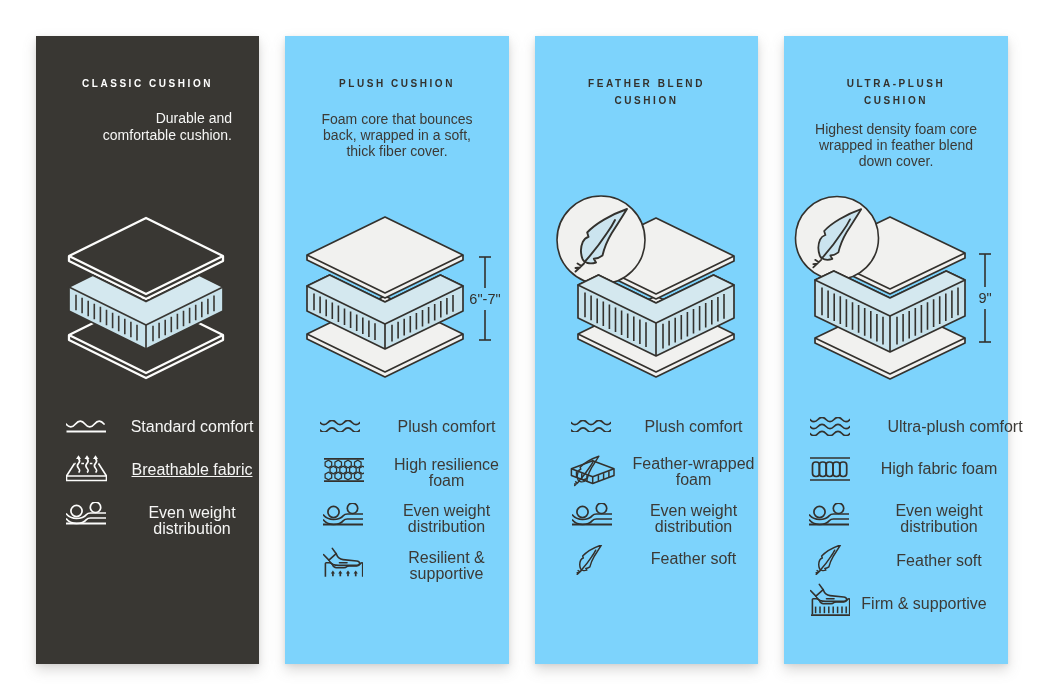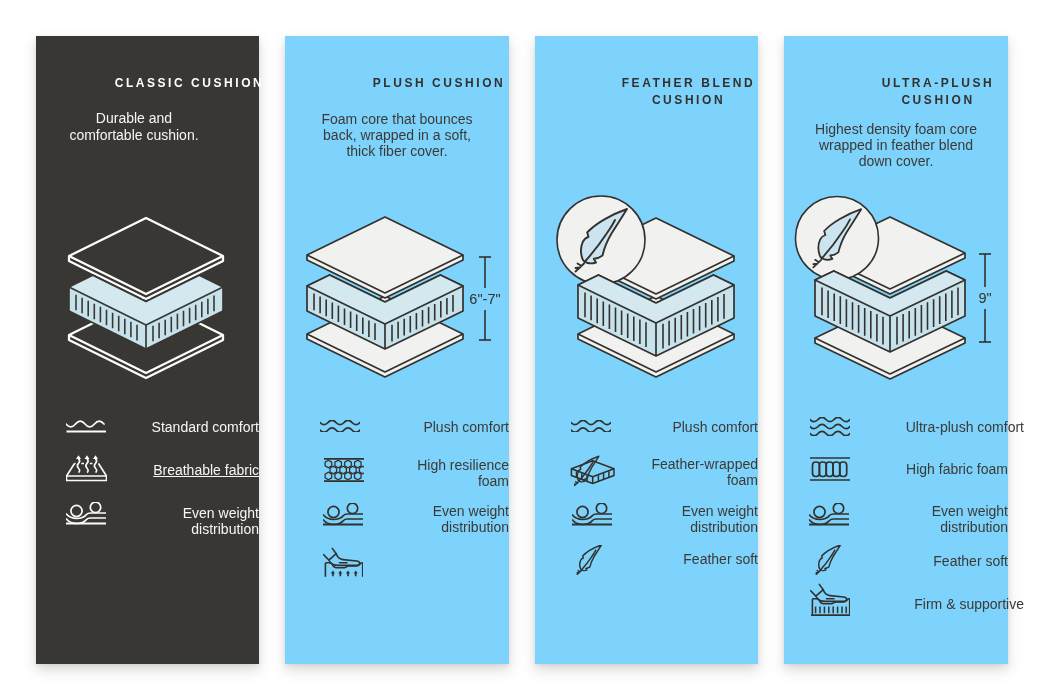--- a/index.html
+++ b/index.html
@@ -1,33 +1,33 @@
 <!DOCTYPE html>
 <html><head><meta charset="utf-8">
 <style>
   html,body{margin:0;padding:0;background:#ffffff;width:1049px;height:700px;overflow:hidden;}
   body{font-family:"Liberation Sans",sans-serif;position:relative;}
   .panel{position:absolute;top:36px;height:628px;background:#7dd3fc;
          box-shadow:0 6px 12px rgba(110,108,102,.25),0 1px 4px rgba(110,108,102,.12);}
   .panel.dark{background:#393733;}
   .panel>div{position:absolute;}
-  .t{font-size:12px;font-weight:bold;letter-spacing:2.55px;color:#33312d;
-      text-align:center;line-height:17px;padding-left:42px;}
+  .t{font-size:10px;font-weight:bold;letter-spacing:2.55px;color:#33312d;
+      text-align:center;line-height:17px;}
   .tw{color:#fff;}
   .d{font-size:14px;color:#3c3a36;text-align:center;line-height:16.2px;}
   .dw{color:#f6f6f5;line-height:17px;}
-  .f{font-size:14px;color:#3c3a36;text-align:right;line-height:16px;}
+  .f{font-size:16px;color:#3c3a36;text-align:center;line-height:16px;}
   .fw{color:#f6f6f5;}
   .diag{position:absolute;left:0;top:0;}
   .ic{position:absolute;}
 </style></head>
 <body>
 <div class="panel dark" style="left:36px;width:223px">
     <div class="t tw" style="left:0px;top:38.5px;width:223px;">CLASSIC CUSHION</div>
-    <div class="d dw" style="left:0px;top:73.5px;width:196px;">Durable and<br>comfortable cushion.</div>
+    <div class="d dw" style="left:0px;top:73.5px;width:196px;text-align:right;">Durable and<br>comfortable cushion.</div>
     <svg class="diag" width="223" height="628" viewBox="0 0 223 628">
       <polygon points="33.0,299.0 110.0,261.0 187.0,299.0 187.0,304.0 110.0,342.0 33.0,304.0" fill="#393733" stroke="#fcfcfb" stroke-width="2.3" stroke-linejoin="round"></polygon>
       <polyline points="33.0,299.0 110.0,337.0 187.0,299.0" fill="none" stroke="#fcfcfb" stroke-width="2.3" stroke-linejoin="round"></polyline>
       <polygon points="33.0,220.0 110.0,182.0 187.0,220.0 187.0,225.0 110.0,263.0 33.0,225.0" fill="#393733" stroke="#fcfcfb" stroke-width="2.3" stroke-linejoin="round"></polygon>
       <polyline points="33.0,220.0 110.0,258.0 187.0,220.0" fill="none" stroke="#fcfcfb" stroke-width="2.3" stroke-linejoin="round"></polyline>
       <polygon points="33.0,251.0 56.7,239.3 110.0,265.6 163.3,239.3 187.0,251.0 187.0,275.0 110.0,313.0 33.0,275.0" fill="#c8e2eb" stroke="#393733" stroke-width="1.7" stroke-linejoin="round"></polygon>
       <polygon points="33.0,251.0 56.7,239.3 110.0,265.6 163.3,239.3 187.0,251.0 110.0,289.0" fill="#d4e8ef" stroke="#393733" stroke-width="1.7" stroke-linejoin="round"></polygon>
       <line x1="110" y1="289" x2="110" y2="313" stroke="#393733" stroke-width="1.7"></line>
       <path d="M40.0,258.7V274.3 M46.1,261.7V277.3 M52.2,264.7V280.3 M58.3,267.7V283.3 M64.4,270.7V286.3 M70.5,273.7V289.3 M76.6,276.7V292.3 M82.7,279.7V295.3 M88.8,282.7V298.3 M94.9,285.7V301.3 M101.0,288.8V304.4 M117.0,289.7V305.3 M123.1,286.7V302.3 M129.2,283.7V299.3 M135.3,280.7V296.3 M141.4,277.7V293.3 M147.5,274.7V290.3 M153.6,271.7V287.3 M159.7,268.7V284.3 M165.8,265.7V281.3 M171.9,262.7V278.3 M178.0,259.6V275.2" stroke="#393733" stroke-width="1.6" fill="none"></path>
     </svg>
@@ -128,20 +128,21 @@
       <path d="M2.4,29.7 V16.4 Q2.4,15.7 3.4,15.7 L6,15.7 Q8.3,15.7 9.4,17.5 Q10.7,20.8 13.4,20.8 L21,20.8 Q22.8,20.8 23.6,19.8 Q24.3,19 26,19 L33.5,19 Q35.5,19 36.6,17.6 Q37.8,15.7 38.8,15.7 Q39.7,15.7 39.7,16.4 V29.7" fill="none" stroke="#33312d" stroke-width="1.6" stroke-linejoin="round"></path>
       <line x1="9.9" y1="29.3" x2="9.9" y2="26" stroke="#33312d" stroke-width="1.7"></line>
       <path d="M7.800000000000001,26.6 L9.9,23.6 L12.0,26.6 Z" fill="#33312d" stroke="none"></path>
       <line x1="17.3" y1="29.3" x2="17.3" y2="26" stroke="#33312d" stroke-width="1.7"></line>
       <path d="M15.200000000000001,26.6 L17.3,23.6 L19.400000000000002,26.6 Z" fill="#33312d" stroke="none"></path>
       <line x1="25" y1="29.3" x2="25" y2="26" stroke="#33312d" stroke-width="1.7"></line>
       <path d="M22.9,26.6 L25,23.6 L27.1,26.6 Z" fill="#33312d" stroke="none"></path>
       <line x1="32.7" y1="29.3" x2="32.7" y2="26" stroke="#33312d" stroke-width="1.7"></line>
       <path d="M30.6,26.6 L32.7,23.6 L34.800000000000004,26.6 Z" fill="#33312d" stroke="none"></path>
     </svg>
+    <div class="f" style="left:99px;top:514px;width:125px;">Resilient &amp;<br>supportive</div>
   </div>
 <div class="panel" style="left:535px;width:223px">
     <div class="t" style="left:0px;top:38.5px;width:223px;">FEATHER BLEND<br>CUSHION</div>
     <svg class="diag" width="223" height="628" viewBox="0 0 223 628">
       <polygon points="43.0,298.0 121.0,260.0 199.0,298.0 199.0,303.0 121.0,341.0 43.0,303.0" fill="#f1f1ef" stroke="#33312d" stroke-width="1.7" stroke-linejoin="round"></polygon>
       <polyline points="43.0,298.0 121.0,336.0 199.0,298.0" fill="none" stroke="#33312d" stroke-width="1.7" stroke-linejoin="round"></polyline>
       <polygon points="43.0,220.0 121.0,182.0 199.0,220.0 199.0,225.0 121.0,263.0 43.0,225.0" fill="#f1f1ef" stroke="#33312d" stroke-width="1.7" stroke-linejoin="round"></polygon>
       <polyline points="43.0,220.0 121.0,258.0 199.0,220.0" fill="none" stroke="#33312d" stroke-width="1.7" stroke-linejoin="round"></polyline>
       <circle cx="66" cy="204" r="44" fill="#f1f1ef" stroke="#33312d" stroke-width="1.6"></circle>
       <g transform="translate(38.0,173.0) scale(1.0)">
@@ -275,14 +276,14 @@
       <line x1="5.6" y1="23.6" x2="5.6" y2="30.2" stroke="#33312d" stroke-width="1.5"></line>
       <line x1="10" y1="23.6" x2="10" y2="30.2" stroke="#33312d" stroke-width="1.5"></line>
       <line x1="14.4" y1="23.6" x2="14.4" y2="30.2" stroke="#33312d" stroke-width="1.5"></line>
       <line x1="18.8" y1="23.6" x2="18.8" y2="30.2" stroke="#33312d" stroke-width="1.5"></line>
       <line x1="23.2" y1="23.6" x2="23.2" y2="30.2" stroke="#33312d" stroke-width="1.5"></line>
       <line x1="27.6" y1="23.6" x2="27.6" y2="30.2" stroke="#33312d" stroke-width="1.5"></line>
       <line x1="32" y1="23.6" x2="32" y2="30.2" stroke="#33312d" stroke-width="1.5"></line>
       <line x1="36.2" y1="23.6" x2="36.2" y2="30.2" stroke="#33312d" stroke-width="1.5"></line>
       <line x1="1" y1="32.2" x2="41" y2="32.2" stroke="#33312d" stroke-width="1.7"></line>
     </svg>
-    <div class="f" style="left:102px;top:559.5px;width:138px;">Firm &amp; supportive</div>
+    <div class="f" style="left:71px;top:559.5px;width:138px;">Firm &amp; supportive</div>
   </div>
 
 </body></html>

